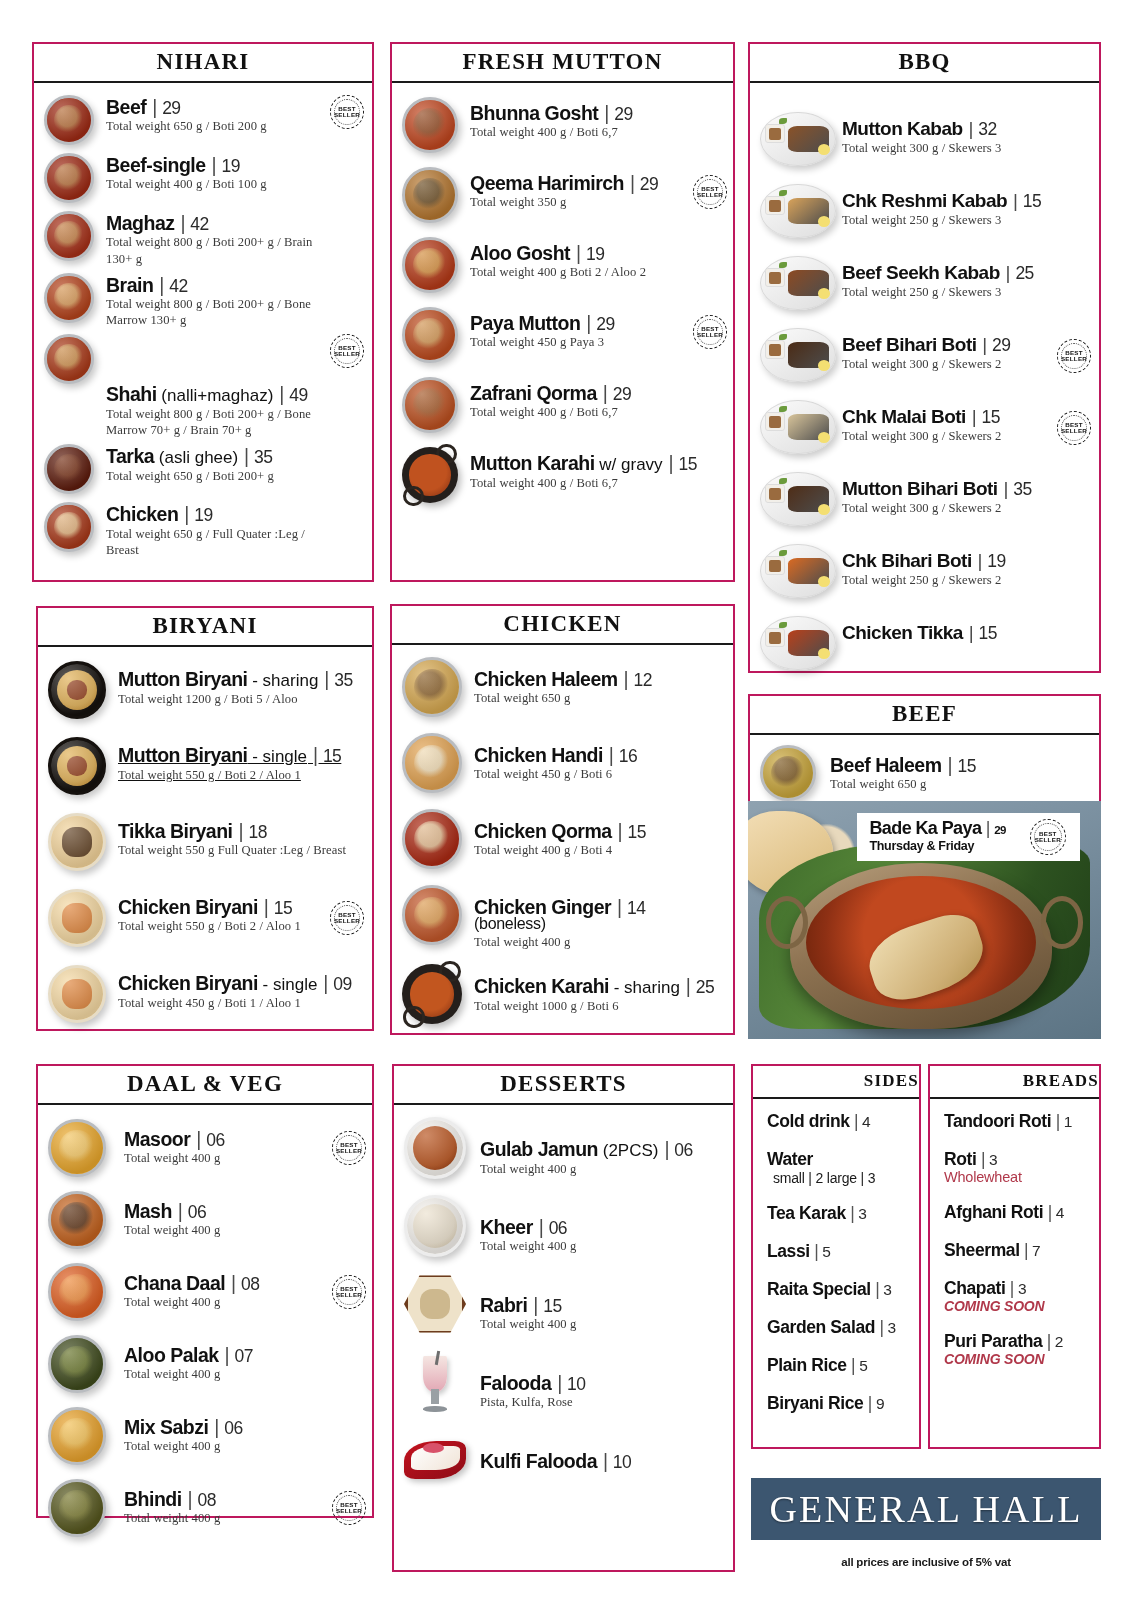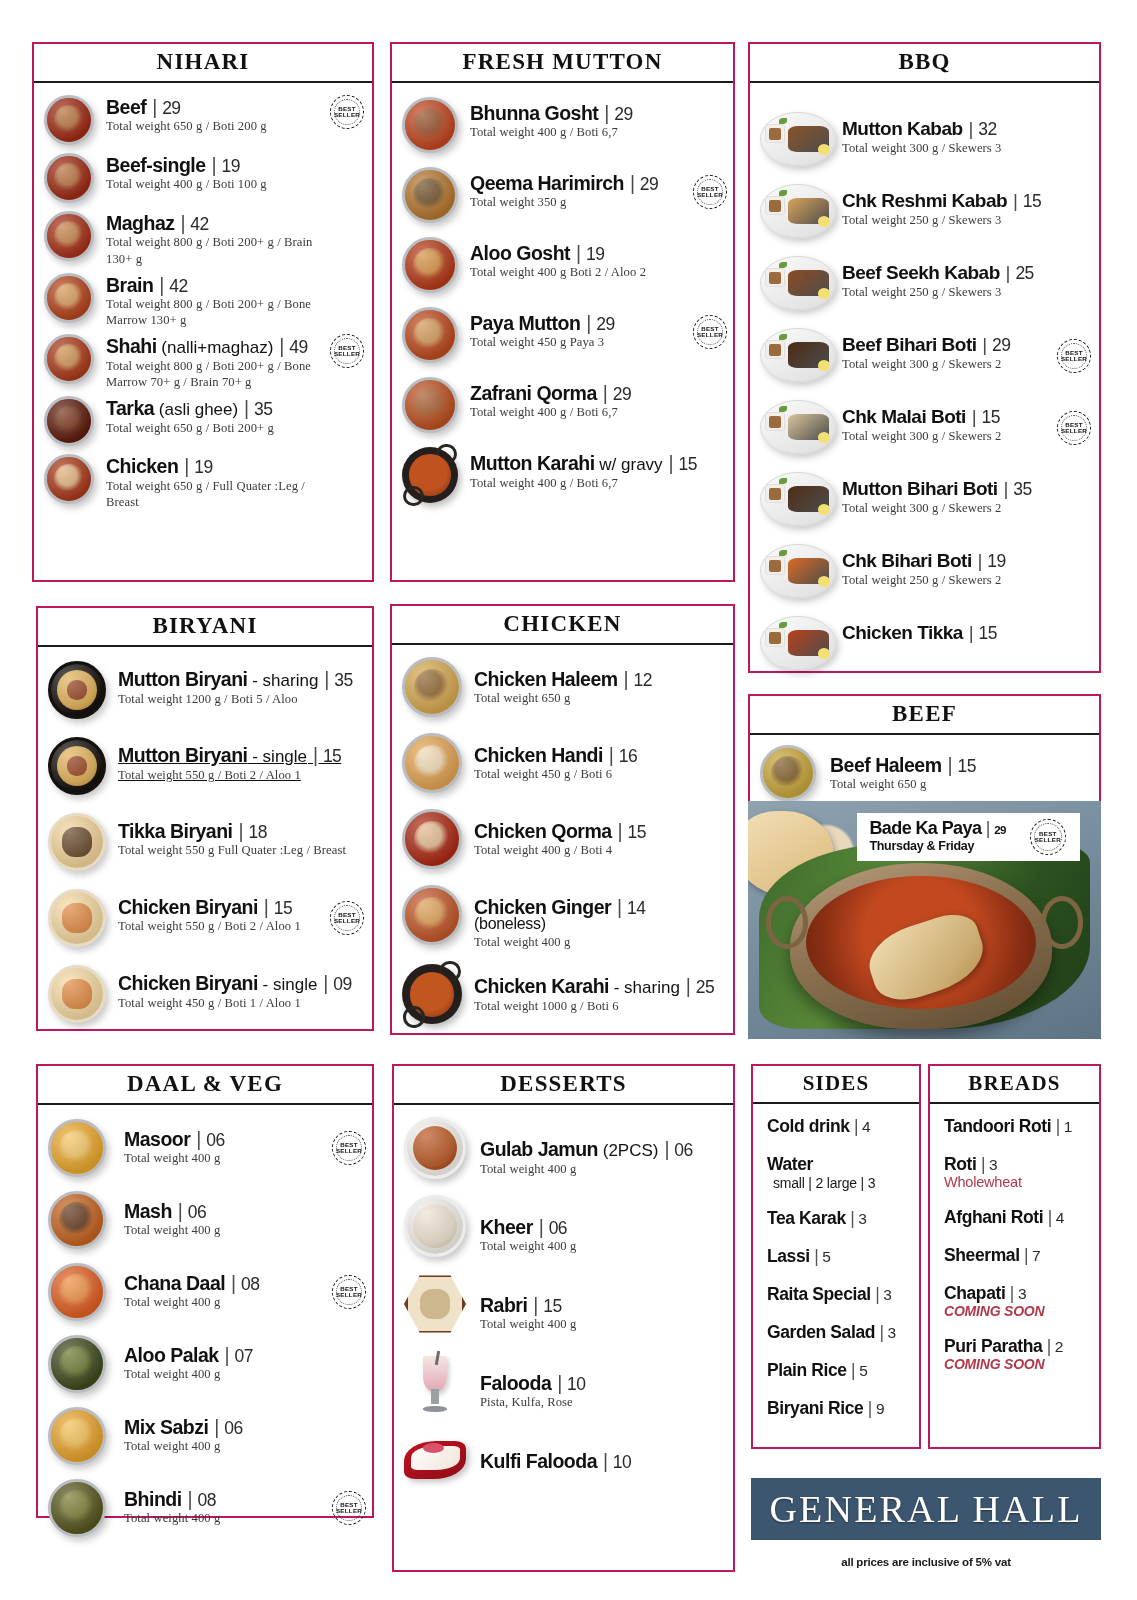--- a/index.html
+++ b/index.html
@@ -28,21 +28,21 @@
   }
   .panel-head {
     border-bottom: 2px solid #1a1a1a;
     text-align: center;
     font-family: "Liberation Serif", serif;
     font-weight: 700;
     letter-spacing: 1.2px;
     padding: 5px 0 6px 0;
   }
   .panel-head.big { font-size: 23px; }
-  .panel-head.mid { font-size: 21px; }
+  .panel-head.mid { font-size: 17px; text-align: right; }
   .panel-body { padding: 10px 10px 8px 10px; }
 
   
   .item {
     display: flex;
     align-items: flex-start;
     position: relative;
   }
   .thumb {
     flex: 0 0 auto;
@@ -354,21 +354,21 @@
             <div class="nm" style="font-size: 19.5px;"><span>Brain</span><span class="sep"> |</span><span class="pr"> 42</span></div>
             <div class="sub" style="max-width: 230px;">Total weight 800 g / Boti 200+ g / Bone Marrow 130+ g</div>
           </div>
         </div>
         <div class="item" style="margin-bottom: 6px; min-height: 52px;">
           <div class="thumb" style="width: 50px; height: 50px;">
             <div class="bowl" style="width:50px;height:50px;background:#aa3a19;">
       <i style="background:radial-gradient(circle at 44% 40%, #cf9a52 0 38%, transparent 62%);"></i>
             </div>
           </div>
-          <div class="txt" style="padding-left: 12px; padding-top: 2px;">
+          <div class="txt" style="padding-left: 12px; padding-top: 2px; margin-top: 48px;">
             <div class="nm" style="font-size: 19.5px;"><span>Shahi</span><span class="qual"> (nalli+maghaz)</span><span class="sep"> |</span><span class="pr"> 49</span></div>
             <div class="sub" style="max-width: 230px;">Total weight 800 g / Boti 200+ g / Bone Marrow 70+ g / Brain 70+ g</div>
           </div>
           <div class="badge" style="right: -2px; top: 0px;">
     <div class="ring"></div>
             <div class="ring2"></div>
     <span>BEST</span>
     <span>SELLER</span>
           </div>
         </div>

